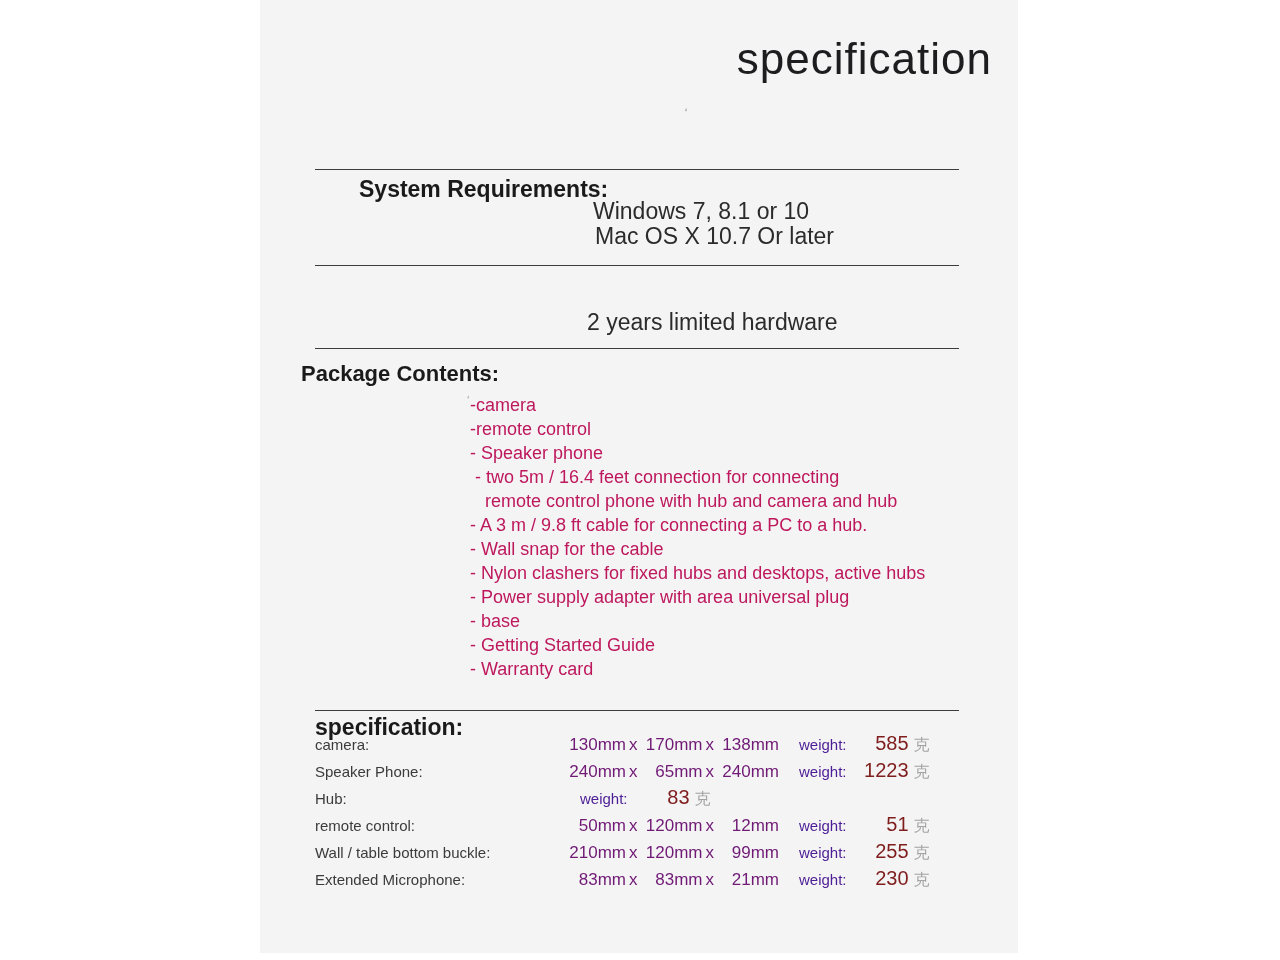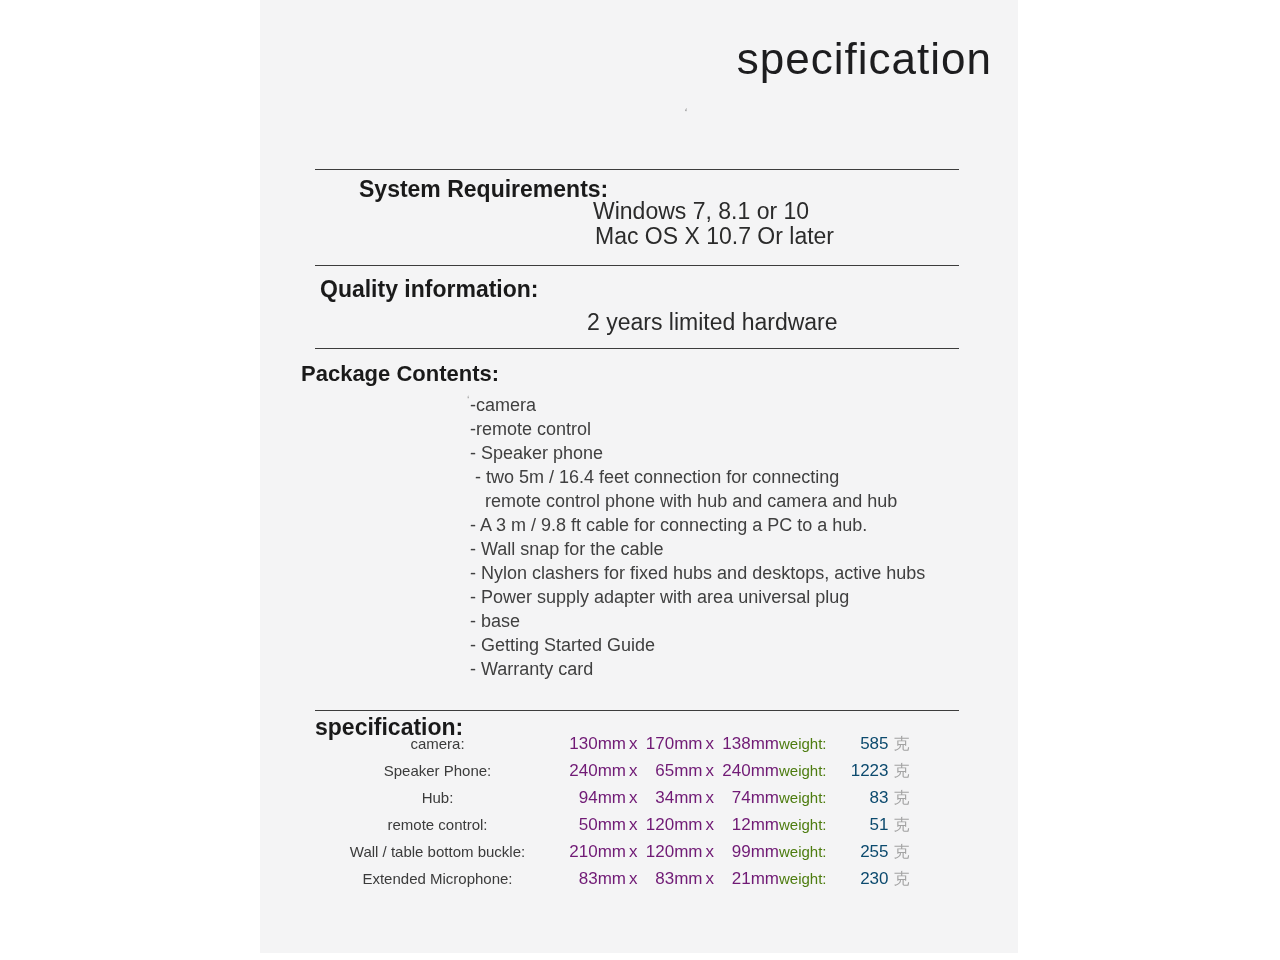--- a/index.html
+++ b/index.html
@@ -79,68 +79,69 @@
   }
   .sysreq-line-0 { left: 333px; top: 198px; }
   .sysreq-line-1 { left: 335px; top: 223px; }
   .quality-line-0 { left: 327px; top: 309px; }
   .package-list {
     position: absolute;
     left: 210px;
     top: 393px;
     font-size: 18px;
     line-height: 24px;
-    color: #404040;
+    color: #be185d;
   }
   .package-item { white-space: pre; }
   .spec-table {
     position: absolute;
     left: 55px;
     top: 730px;
   }
   .spec-row {
     display: flex;
     align-items: baseline;
     height: 27px;
     line-height: 27px;
     white-space: nowrap;
   }
   .spec-label {
     display: inline-block;
     width: 245px;
-    text-align: center;
+    text-align: left;
     font-size: 15px;
     color: #3b3b3b;
   }
   .spec-dims {
     display: inline-block;
     margin-left: 4px;
     font-size: 17px;
     color: #701a75;
   }
   .dim {
     display: inline-block;
     width: 62px;
     text-align: right;
   }
   .dim-x {
     display: inline-block;
     margin: 0 3px;
   }
   .weight-label {
     display: inline-block;
+    margin-left: 20px;
     font-size: 15px;
-    color: #4d7c0f;
+    color: #4c1d95;
   }
   .weight-value {
     display: inline-block;
     width: 62px;
     text-align: right;
-    font-size: 17px;
-    color: #0c4a6e;
+    font-size: 20px;
+    color: #7f1d1d;
   }
   .weight-unit {
     display: inline-block;
     margin-left: 5px;
     font-size: 16px;
     color: #a3a3a3;
   }
 </style>
 </head>
 <body>
@@ -151,21 +152,20 @@
   <span class="stray-mark-title">ʻ</span>
 
   <div class="rule rule-1"></div>
 
   <div class="h-bold sysreq-heading">System Requirements:</div>
   <div class="body-line sysreq-line-0">Windows 7, 8.1 or 10</div>
   <div class="body-line sysreq-line-1">Mac OS X 10.7 Or later</div>
 
   <div class="rule rule-2"></div>
 
-  <div class="h-bold quality-heading">Quality information:</div>
   <div class="body-line quality-line-0">2 years limited hardware</div>
 
   <div class="rule rule-3"></div>
 
   <div class="h-bold package-heading">Package Contents:</div>
   <span class="stray-mark-list">ʻ</span>
 
   <div class="package-list">
     <div class="package-item">-camera</div>
     <div class="package-item">-remote control</div>
@@ -198,21 +198,20 @@
     <div class="spec-row">
       <span class="spec-label">Speaker Phone:</span>
       <span class="spec-dims"><span class="dim">240mm</span><span class="dim-x">x</span><span class="dim">65mm</span><span class="dim-x">x</span><span class="dim">240mm</span></span>
       <span class="weight-label">weight:</span>
       <span class="weight-value">1223</span>
       <span class="weight-unit">克</span>
     </div>
 
     <div class="spec-row">
       <span class="spec-label">Hub:</span>
-      <span class="spec-dims"><span class="dim">94mm</span><span class="dim-x">x</span><span class="dim">34mm</span><span class="dim-x">x</span><span class="dim">74mm</span></span>
       <span class="weight-label">weight:</span>
       <span class="weight-value">83</span>
       <span class="weight-unit">克</span>
     </div>
 
     <div class="spec-row">
       <span class="spec-label">remote control:</span>
       <span class="spec-dims"><span class="dim">50mm</span><span class="dim-x">x</span><span class="dim">120mm</span><span class="dim-x">x</span><span class="dim">12mm</span></span>
       <span class="weight-label">weight:</span>
       <span class="weight-value">51</span>

